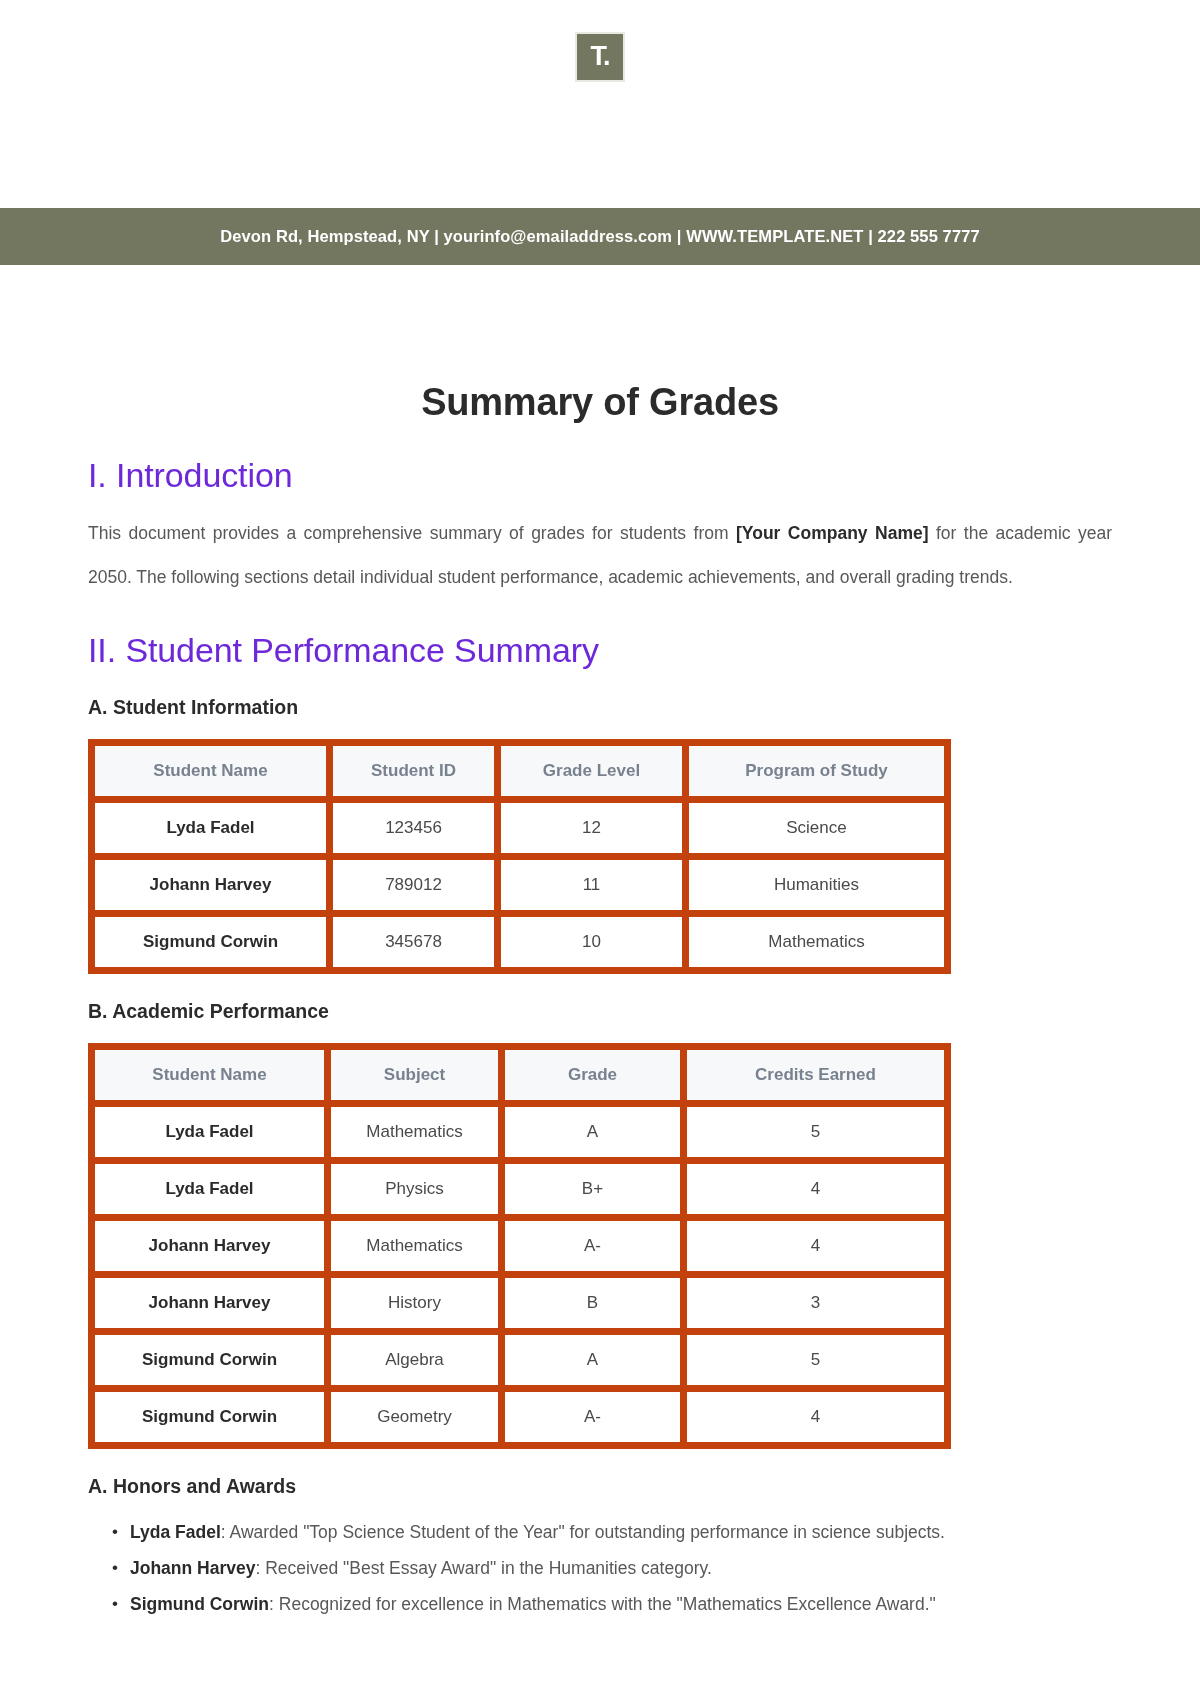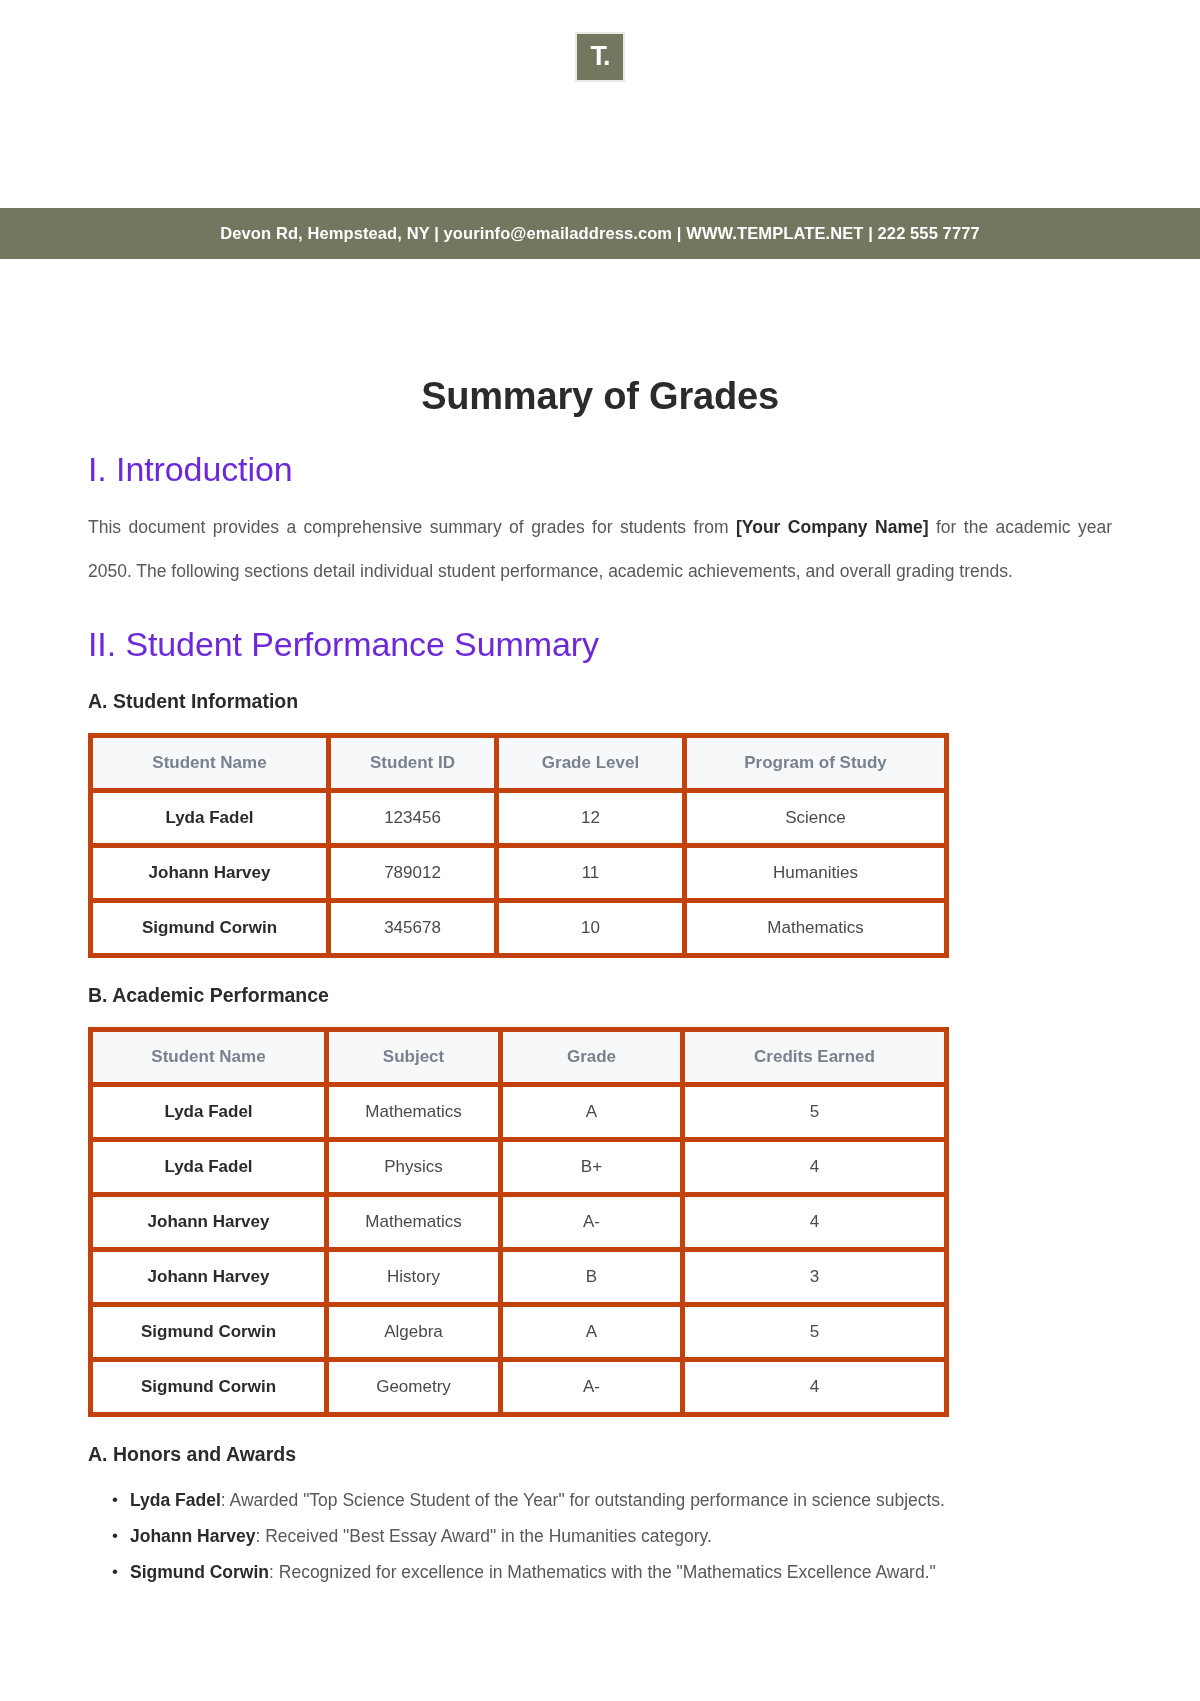--- a/index.html
+++ b/index.html
@@ -43,21 +43,21 @@
     font-size: 27px;
     line-height: 1;
     letter-spacing: -1px;
     position: relative;
     top: -1px;
   }
 
   
   .contact-banner {
     background: #747760;
-    height: 51px;
+    height: 57px;
     display: flex;
     align-items: center;
     justify-content: center;
   }
   .contact-banner .contact-text {
     color: #ffffff;
     font-size: 16.5px;
     font-weight: bold;
     letter-spacing: 0.1px;
     text-align: center;
@@ -106,21 +106,21 @@
 
   
   table.data-table {
     width: 856px;
     border-collapse: collapse;
     margin-top: 20px;
     table-layout: fixed;
   }
   table.data-table th,
   table.data-table td {
-    border: 5px solid #c2410c;
+    border: 7px solid #c2410c;
     height: 48px;
     text-align: center;
     vertical-align: middle;
     font-size: 17px;
   }
   table.data-table thead th {
     background: #f7f8fa;
     color: #78828f;
     font-weight: bold;
     font-size: 17px;

